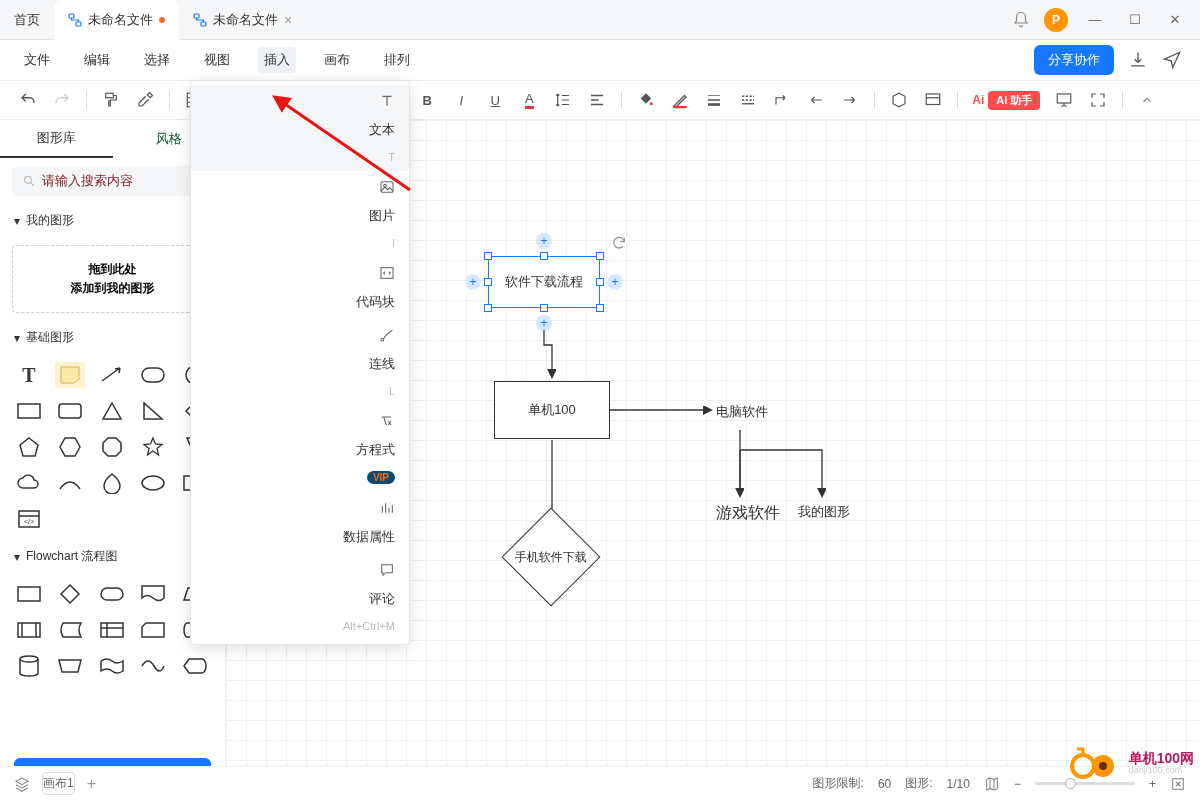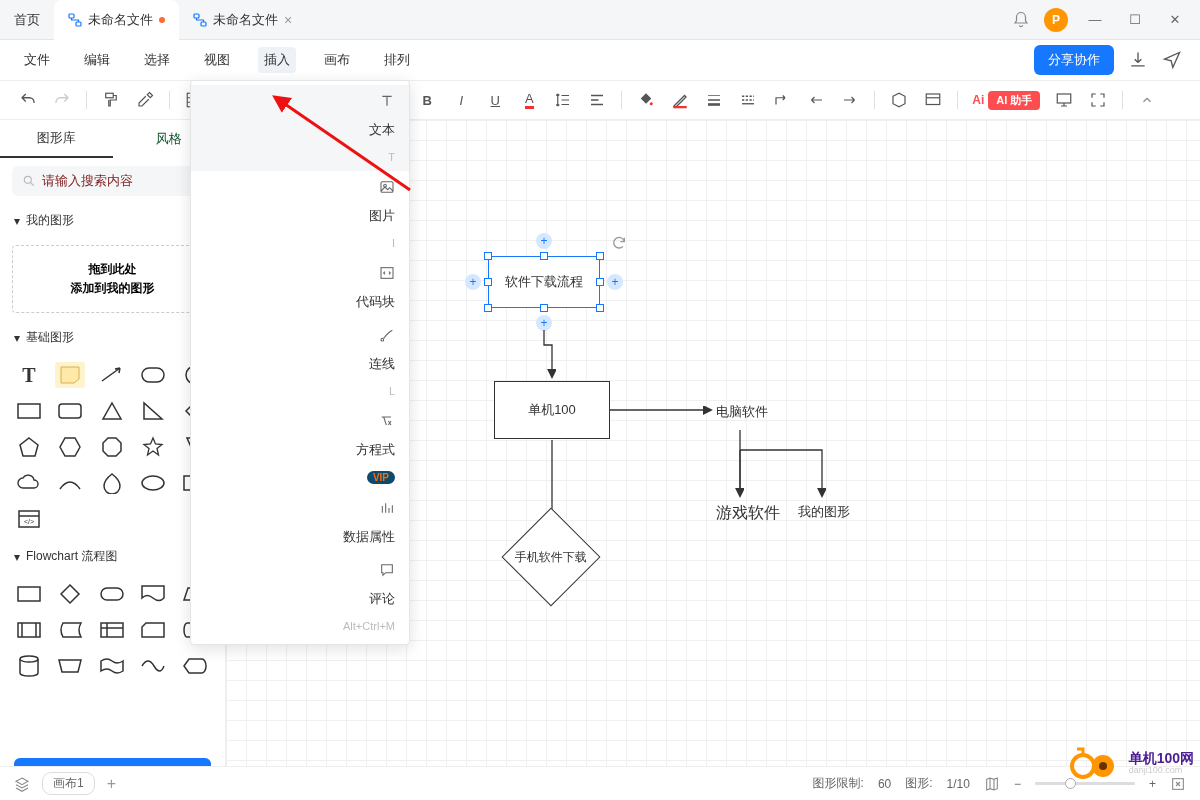--- a/index.html
+++ b/index.html
@@ -46,26 +46,26 @@
 .dd-hint { margin-left: auto; color: #bbb; font-size: 11px; }
 .vip-badge { margin-left: auto; background: #0c4a6e; color: #ff6b00; padding: 1px 6px; border-radius: 8px; font-size: 10px; font-weight: bold; }
 .arrow-annotation { position: absolute; top: 90px; left: 270px; z-index: 60; pointer-events: none; }
 .node { position: absolute; background: #fff; border: 1px solid #333; display: flex; align-items: center; justify-content: center; font-size: 13px; }
 .node.selected { border: 1.5px solid #1677ff; }
 .sel-handle { position: absolute; width: 8px; height: 8px; background: #fff; border: 1.5px solid #1677ff; }
 .plus-handle { position: absolute; width: 16px; height: 16px; background: #d6e8ff; border-radius: 50%; color: #1677ff; display: flex; align-items: center; justify-content: center; font-size: 12px; }
 .diamond { transform: rotate(45deg); }
 .diamond span { transform: rotate(-45deg); }
 .statusbar { position: absolute; bottom: 0; left: 0; right: 0; height: 34px; border-top: 1px solid #eee; display: flex; align-items: center; padding: 0 14px; gap: 12px; font-size: 12px; color: #666; background: #fff; }
-.page-chip { border: 1px solid #ddd; border-radius: 9px; padding: 2px 10px; }
+.page-chip { border: 1px solid #ddd; border-radius: 4px; padding: 2px 0; }
 .status-right { margin-left: auto; display: flex; align-items: center; gap: 14px; }
 .slider { width: 100px; height: 3px; background: #ddd; position: relative; border-radius: 2px; }
 .slider-thumb { position: absolute; top: -4px; left: 30px; width: 11px; height: 11px; border-radius: 50%; background: #fff; border: 1px solid #aaa; }
 .watermark { position: absolute; right: 6px; bottom: 20px; display: flex; align-items: center; gap: 4px; z-index: 70; }
-.wm-txt { color: #4c1d95; font-weight: bold; font-size: 14px; line-height: 1; }
+.wm-txt { color: #be185d; font-weight: bold; font-size: 14px; line-height: 1; }
 .wm-sub { color: #ccc; font-size: 9px; }
 svg { display: block; }
 </style>
 </head>
 <body>
 
 <div class="titlebar">
   <div class="tab home">首页</div>
   <div class="tab active">
     <span>

